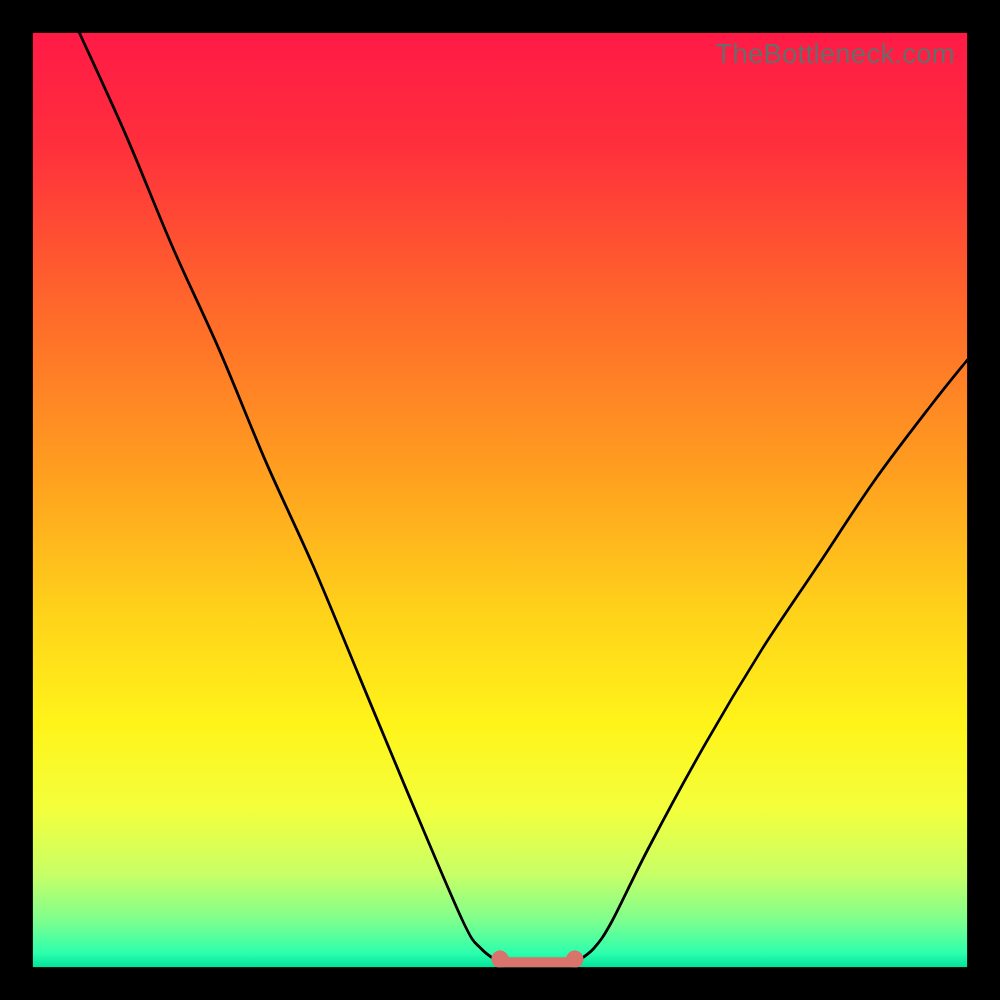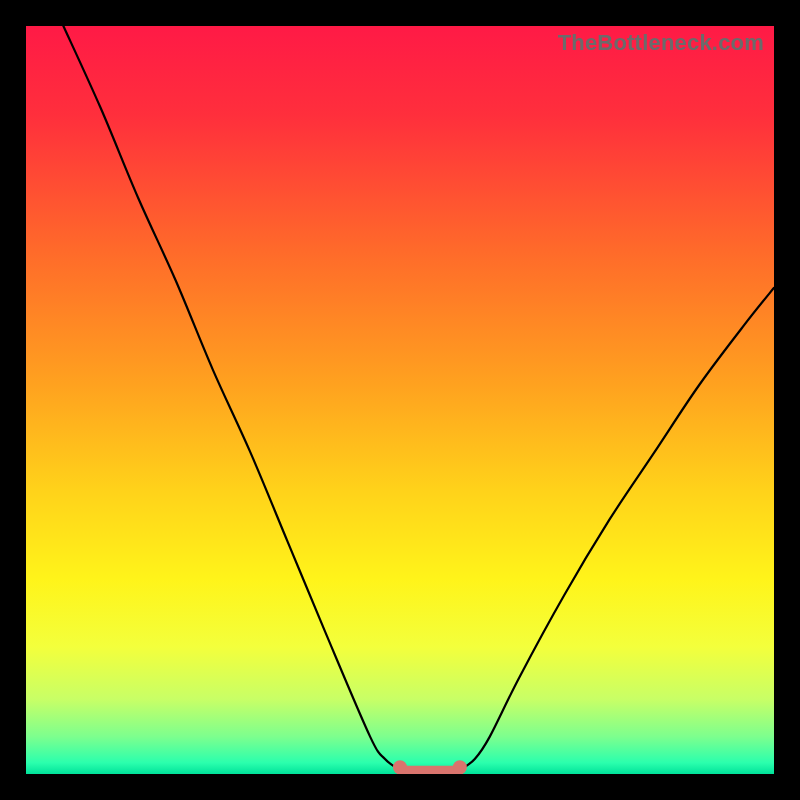--- a/index.html
+++ b/index.html
@@ -31,21 +31,21 @@
     top: 0;
     width: 100%;
     height: 100%;
   }
   .watermark {
     position: absolute;
     top: 4px;
     right: 10px;
     color: #6b6b6b;
     font-size: 22px;
-    font-weight: 700;
+    font-weight: 400;
     letter-spacing: 0.2px;
     user-select: none;
   }
   svg.curve {
     position: absolute;
     left: 0;
     top: 0;
     width: 100%;
     height: 100%;
   }

